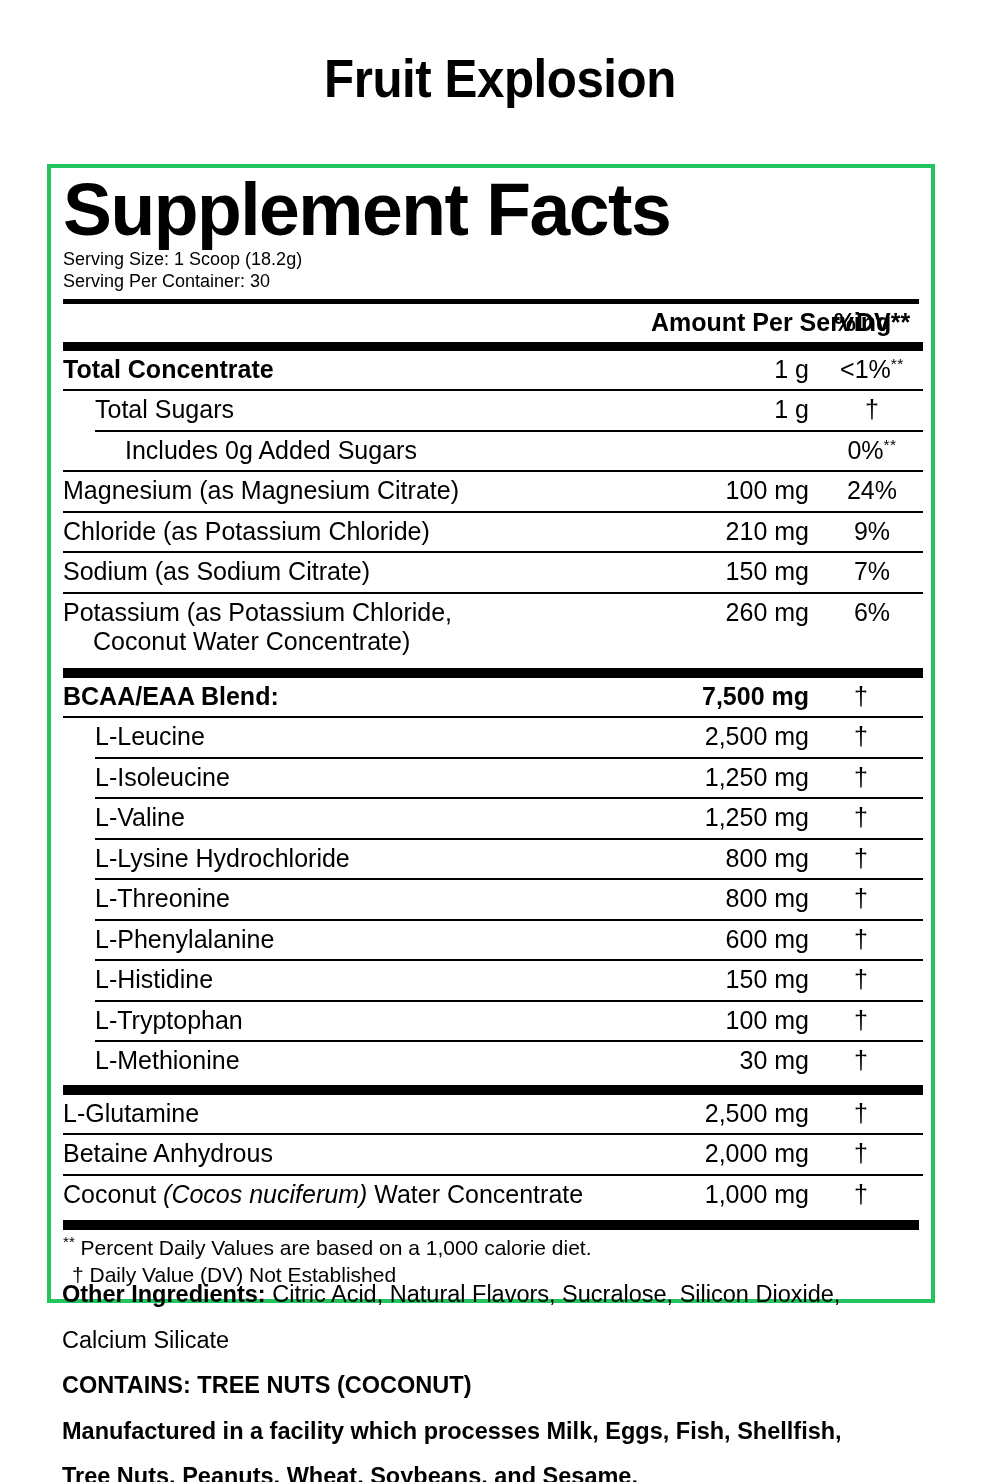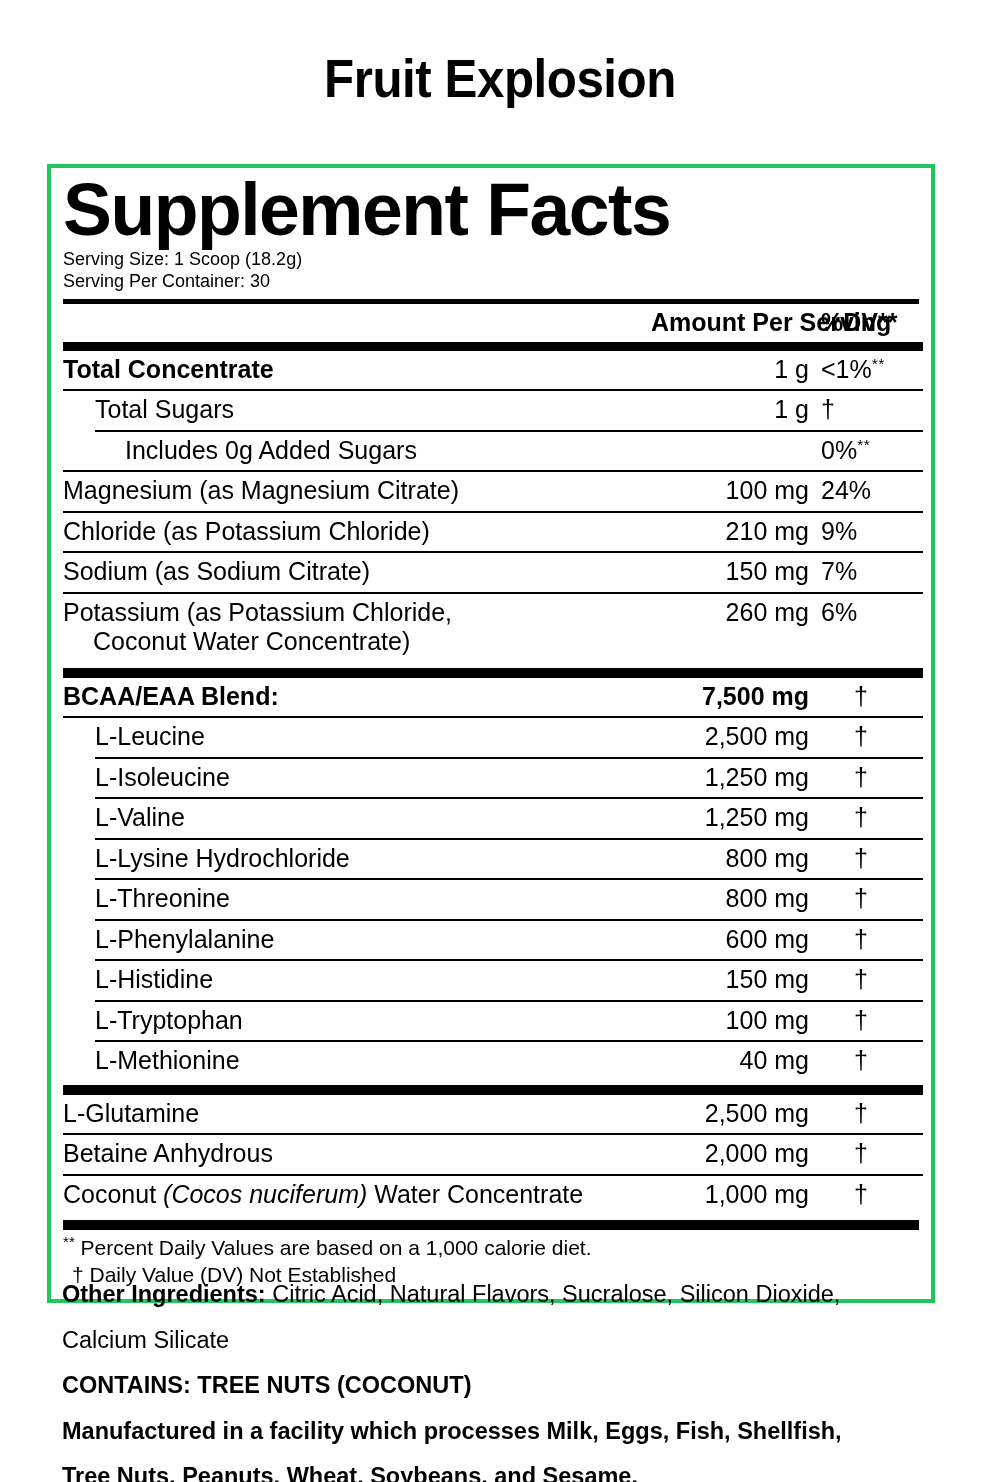--- a/index.html
+++ b/index.html
@@ -92,21 +92,21 @@
     padding: 4px 0 5px 0 !important;
   }
   .row-amt {
     font-size: 25px;
     text-align: right;
     padding: 4px 12px 5px 0 !important;
     white-space: nowrap;
   }
   .row-dv {
     font-size: 25px;
-    text-align: left;
+    text-align: center;
     padding: 4px 0 5px 0 !important;
     white-space: nowrap;
   }
   .row-dv.center { text-align: center; padding-right: 22px !important; }
 
   .bold  { font-weight: bold; }
   .ind1  { padding-left: 32px !important; }
   .ind2  { padding-left: 62px !important; }
   .ital  { font-style: italic; }
 
@@ -367,21 +367,21 @@
           <td class="row-dv center">†</td>
         </tr>
         <tr class="div-row">
           <td colspan="3">
               <div class="divider i1"></div>
             </td>
         </tr>
 
         <tr>
           <td class="row-name ind1">L-Methionine</td>
-          <td class="row-amt">40 mg</td>
+          <td class="row-amt">30 mg</td>
           <td class="row-dv center">†</td>
         </tr>
         <tr class="div-row">
           <td colspan="3">
               <div class="divider thickbar" style="margin-top:4px"></div>
             </td>
         </tr>
 
         <tr>
           <td class="row-name">L-Glutamine</td>

